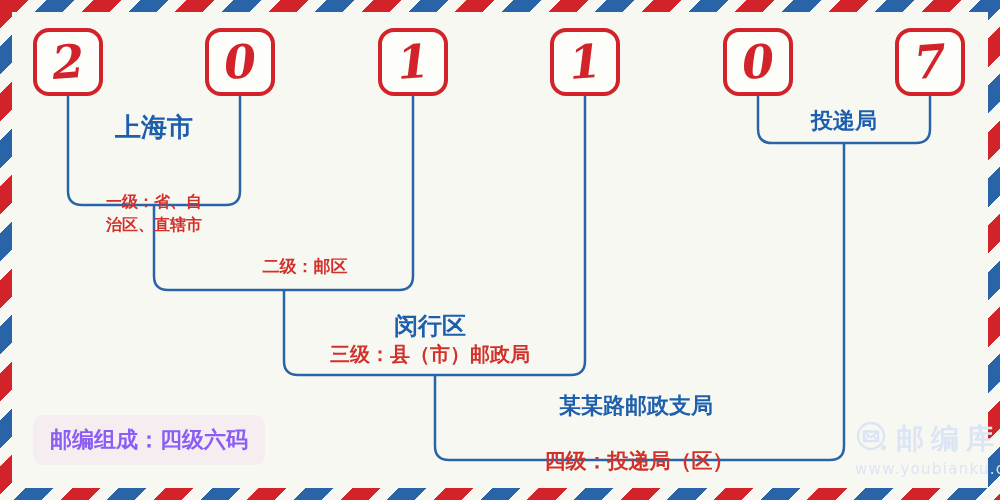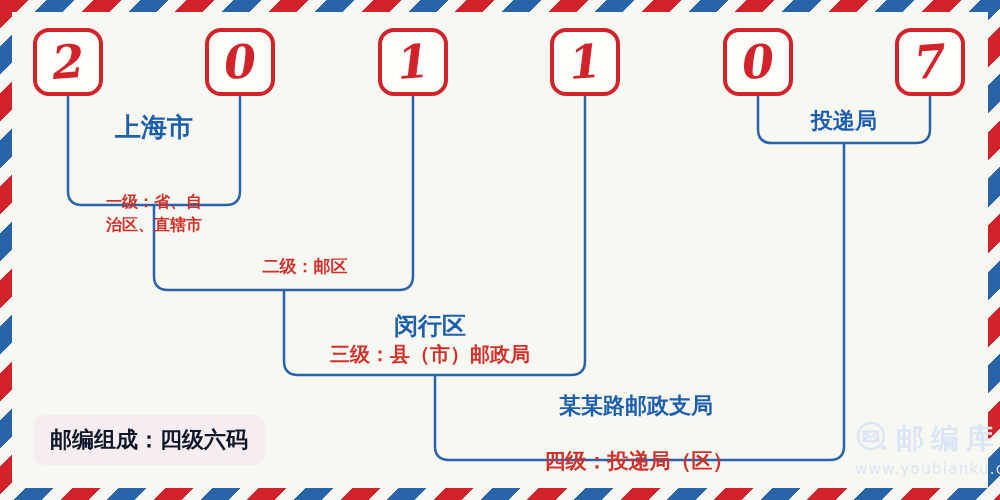--- a/index.html
+++ b/index.html
@@ -30,21 +30,21 @@
   .lbl-level1     { left:154px; top:142px; font-size:16px; line-height:23px;margin-top:48px; }
   .lbl-level2     { left:285px; top:255px; font-size:17px;margin-left:20px; }
   .lbl-minhang    { left:430px; top:310px; font-size:24px; }
   .lbl-level3     { left:430px; top:341px; font-size:20px; }
   .lbl-road       { left:636px; top:391px; font-size:22px; }
   .lbl-level4     { left:639px; top:423px; font-size:21px;margin-top:24px; }
   .lbl-delivery   { left:844px; top:106px; font-size:22px; }
 
   .badge {
     position:absolute; left:33px; top:415px; background:#f5edf0; border-radius:10px;
-    padding:10px 17px; color:#0f172a; font-size:22px; font-weight:bold; white-space:nowrap;
+    padding:10px 17px; color:#8b5cf6; font-size:22px; font-weight:bold; white-space:nowrap;
   }
 
   .logo { position:absolute; left:855px; top:420px; color:#dbe5f3; }
   .logo-row { display:flex; align-items:center; gap:7px; }
   .logo-name { font-size:28px; font-weight:bold; letter-spacing:7px; white-space:nowrap; }
   .logo-url { font-size:15px; letter-spacing:1.3px; margin-top:2px; white-space:nowrap; }
 </style>
 </head>
 <body>
 

